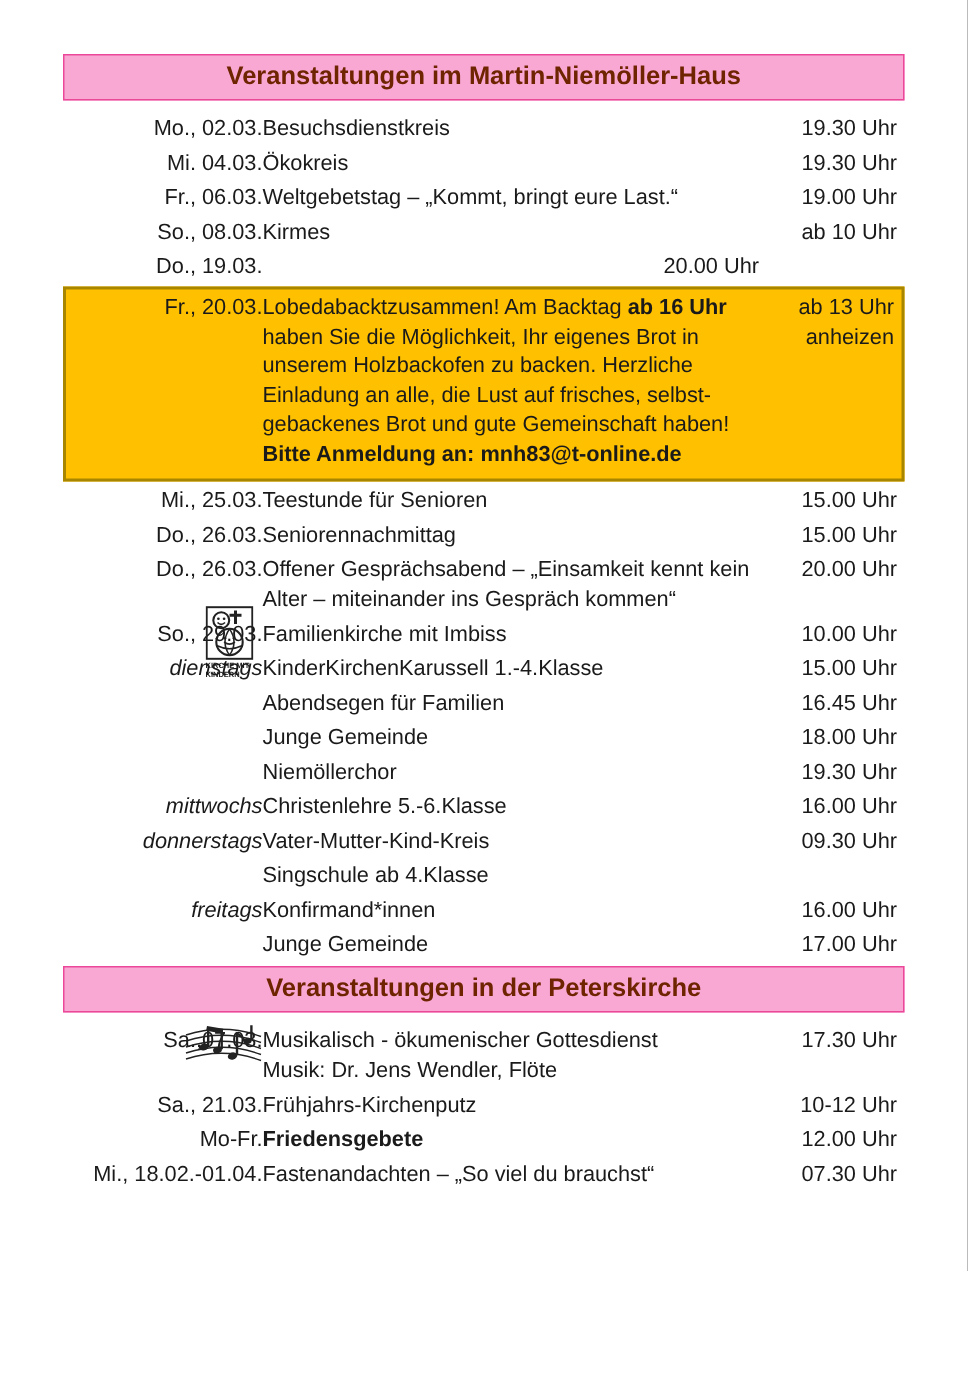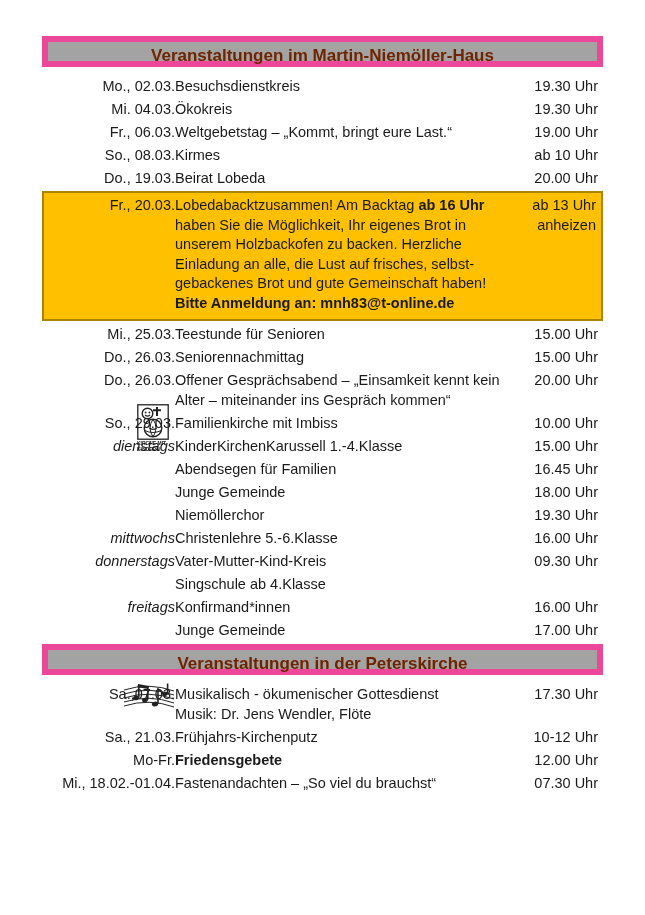--- a/index.html
+++ b/index.html
@@ -9,22 +9,22 @@
     background:#ffffff;
     font-family:"Liberation Sans", sans-serif;
     color:#1a1a1a;
     box-sizing:border-box;
     padding:36px 42px 0 42px;
     overflow:hidden;
   }
   .banner {
     box-sizing:border-box;
     height:31px;
-    border:6px solid #ec4899;
-    background:#a3a3a3;
+    border:1px solid #ec4899;
+    background:#f9a8d4;
     text-align:center;
     line-height:27px;
     font-weight:bold;
     font-size:17px;
     color:#6F2400;
   }
   .banner.second { margin-top:4px; }
   .list { padding:0 5px 0 13px; }
   .list.first { margin-top:9px; margin-bottom:2px; }
   .list.after-highlight { margin-top:3px; }
@@ -79,21 +79,20 @@
       <div class="cell event">Weltgebetstag – „Kommt, bringt eure Last.“</div>
       <div class="cell time">19.00 Uhr</div>
     </div>
     <div class="row">
       <div class="cell date">So., 08.03.</div>
       <div class="cell event">Kirmes</div>
       <div class="cell time">ab 10 Uhr</div>
     </div>
     <div class="row">
       <div class="cell date">Do., 19.03.</div>
-      <div class="cell event">Beirat Lobeda</div>
       <div class="cell time">20.00 Uhr</div>
     </div>
   </div>
 
   <div class="highlight">
     <div class="cell date">Fr., 20.03.</div>
     <div class="cell event">
       <div><span>Lobedabacktzusammen! Am Backtag </span><span class="b">ab 16 Uhr</span></div>
       <div><span>haben Sie die Möglichkeit, Ihr eigenes Brot in</span></div>
       <div><span>unserem Holzbackofen zu backen. Herzliche</span></div>

